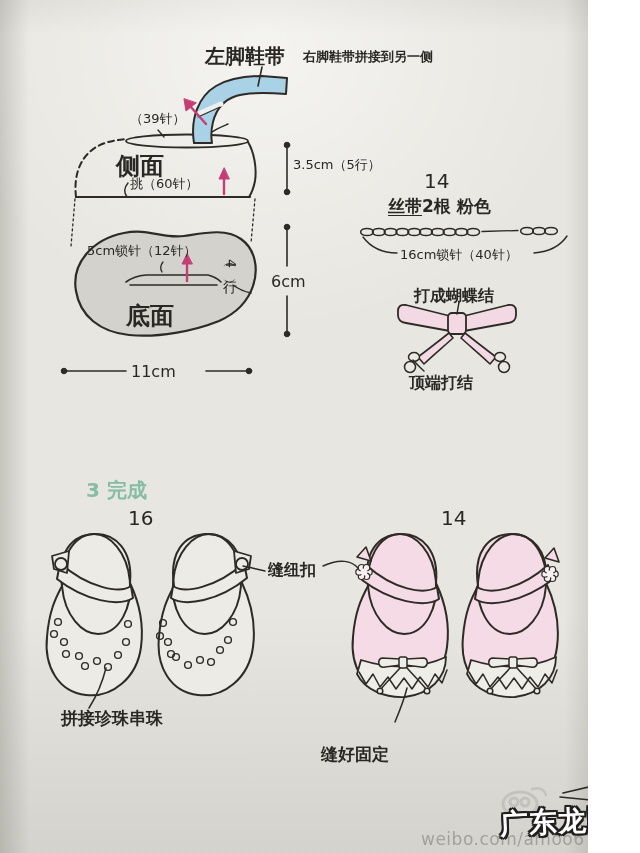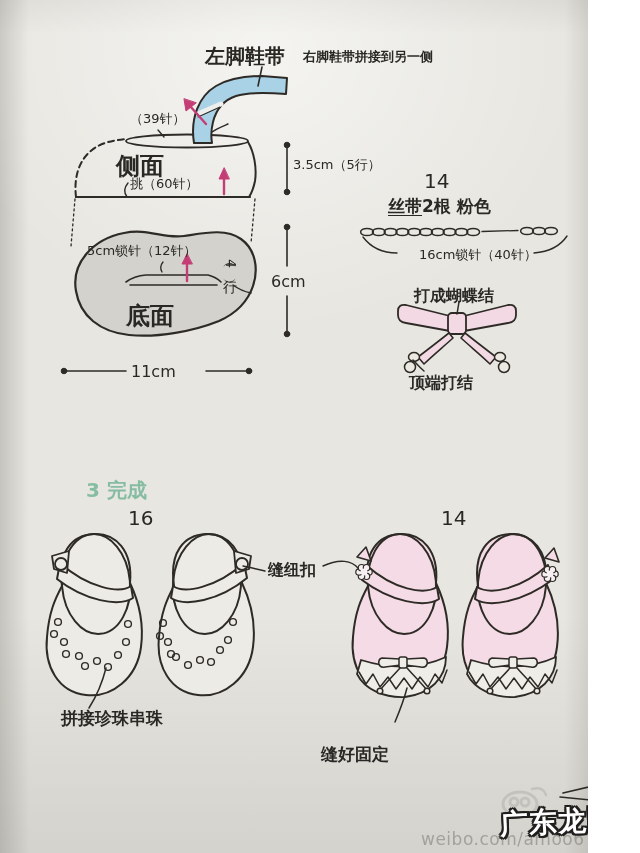--- a/index.html
+++ b/index.html
@@ -231,21 +231,21 @@
   <div class="lb s15" style="left:130px;top:176px">挑（60针）</div>
   <div class="lb s15" style="left:293px;top:157px">3.5cm（5行）</div>
   <div class="lb s15" style="left:87px;top:243px">5cm锁针（12针）</div>
   <div class="lb s14 vert" style="left:221px;top:258px">（4行）</div>
   <div class="lb s19 b" style="left:126px;top:301px">底面</div>
   <div class="lb s16" style="left:271px;top:272px">6cm</div>
   <div class="lb s16" style="left:131px;top:362px">11cm</div>
 
   <div class="lb s20" style="left:424px;top:169px">14</div>
   <div class="lb s17 b" style="left:388px;top:196px"><span class="u">丝带</span><span>2根 粉色</span></div>
-  <div class="lb s15" style="left:419px;top:247px">16cm锁针（40针）</div>
+  <div class="lb s15" style="left:400px;top:247px">16cm锁针（40针）</div>
   <div class="lb s16 b" style="left:414px;top:286px">打成蝴蝶结</div>
   <div class="lb s16 b" style="left:409px;top:373px">顶端打结</div>
 
   <div class="lb s20 bb green" style="left:86px;top:478px">3 完成</div>
   <div class="lb s20" style="left:128px;top:506px">16</div>
   <div class="lb s20" style="left:441px;top:506px">14</div>
   <div class="lb s16 b" style="left:268px;top:560px">缝纽扣</div>
   <div class="lb s17 b" style="left:61px;top:708px">拼接珍珠串珠</div>
   <div class="lb s17 b" style="left:321px;top:744px">缝好固定</div>
 

